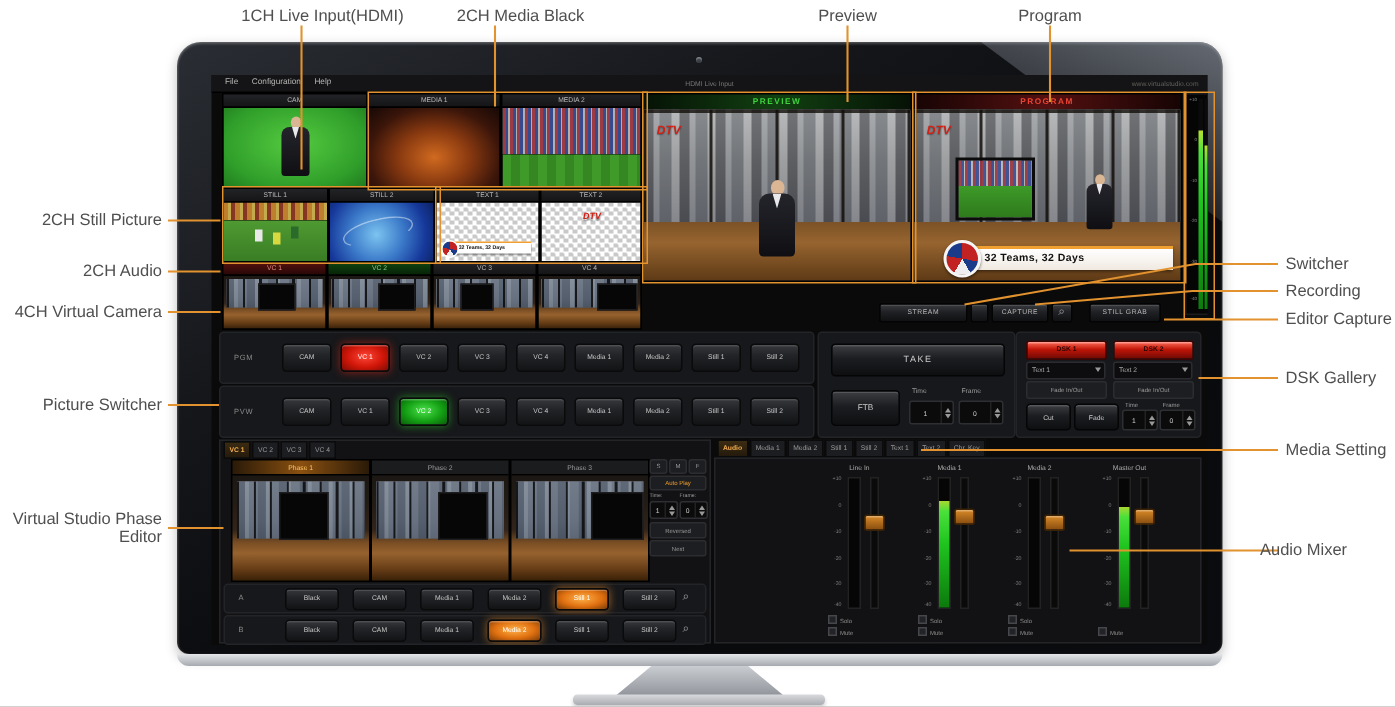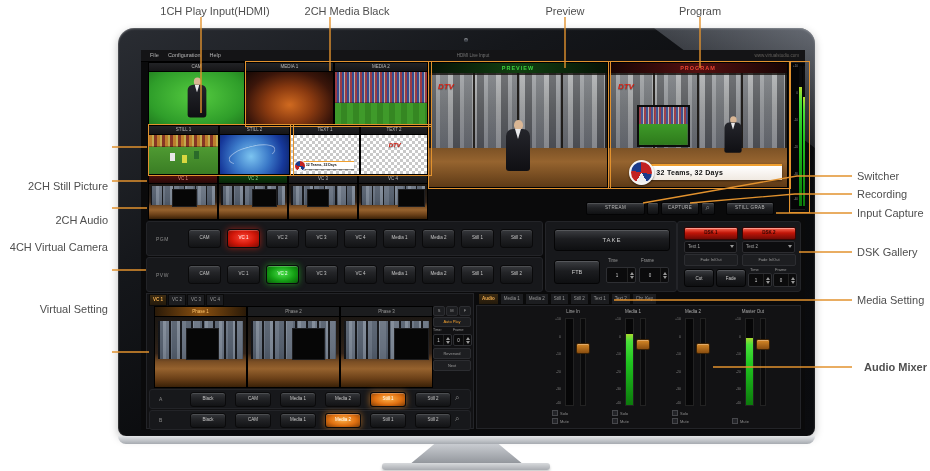--- a/index.html
+++ b/index.html
@@ -1,21 +1,21 @@
 <!DOCTYPE html>
 <html><head>
 <meta charset="utf-8">
 <style>
   html,body{margin:0;padding:0;background:#fff;}
   .page{position:relative;width:930px;height:471px;background:#fff;font-family:"Liberation Sans",sans-serif;overflow:hidden;}
   .abs{position:absolute;}
 
   
   .callout{position:absolute;color:#4f4f4f;font-size:11px;line-height:12px;white-space:nowrap;}
-  .callout.right-al{text-align:right;margin-top:39px;}
+  .callout.right-al{text-align:right;}
   .callout.wrap{white-space:normal;text-align:right;width:105px;}
   svg.leaders{position:absolute;left:0;top:0;pointer-events:none;}
   .hibox{position:absolute;border:1.4px solid #e2922e;pointer-events:none;}
 
   
   .bezel{position:absolute;left:118px;top:28px;width:697px;height:408px;border-radius:16px 16px 8px 8px;
     background:linear-gradient(150deg,#2a2d33 0%,#15171b 30%,#08090b 60%,#0b0c0f 100%);
     box-shadow:inset 0 1px 2px rgba(255,255,255,.3),inset 1px 0 1px rgba(255,255,255,.08),0 3px 8px rgba(0,0,0,.25);}
   .bezel-gloss{position:absolute;right:0;top:0;width:230px;height:150px;border-radius:0 16px 0 0;
     background:linear-gradient(205deg,rgba(190,198,212,.5),rgba(190,198,212,0) 65%);
@@ -594,30 +594,31 @@
       <path d="M112,352 L149,352"></path>
       <path d="M852,176 L797,176 L643,203"></path>
       <path d="M852,194 L795,194 L690,203"></path>
       <path d="M852,213 L776,213"></path>
       <path d="M852,252 L799,252"></path>
       <path d="M852,300 L614,300"></path>
       <path d="M852,367 L713,367"></path>
     </g>
   </svg>
 
-  <div class="callout" style="left:215px;top:5px;transform:translateX(-50%);">1CH Play Input(HDMI)</div>
+  <div class="callout" style="left:215px;top:5px;transform:translateX(-50%);">1CH Live Input(HDMI)</div>
   <div class="callout" style="left:347px;top:5px;transform:translateX(-50%);">2CH Media Black</div>
   <div class="callout" style="left:565px;top:5px;transform:translateX(-50%);">Preview</div>
   <div class="callout" style="left:700px;top:5px;transform:translateX(-50%);">Program</div>
 
   <div class="callout right-al" style="right:822px;top:141px;">2CH Still Picture</div>
   <div class="callout right-al" style="right:822px;top:175px;">2CH Audio</div>
   <div class="callout right-al" style="right:822px;top:202px;">4CH Virtual Camera</div>
-  <div class="callout right-al" style="right:822px;top:264px;">Virtual Setting</div>
+  <div class="callout right-al" style="right:822px;top:264px;">Picture Switcher</div>
+  <div class="callout wrap" style="right:822px;top:340px;">Virtual Studio Phase Editor</div>
 
   <div class="callout" style="left:857px;top:170px;">Switcher</div>
   <div class="callout" style="left:857px;top:188px;">Recording</div>
-  <div class="callout" style="left:857px;top:207px;">Input Capture</div>
+  <div class="callout" style="left:857px;top:207px;">Editor Capture</div>
   <div class="callout" style="left:857px;top:246px;">DSK Gallery</div>
   <div class="callout" style="left:857px;top:294px;">Media Setting</div>
-  <div class="callout" style="left:864px;top:361px;font-weight:bold;">Audio Mixer</div>
+  <div class="callout" style="left:840px;top:361px;">Audio Mixer</div>
 
 </div>
 
 </body></html>

